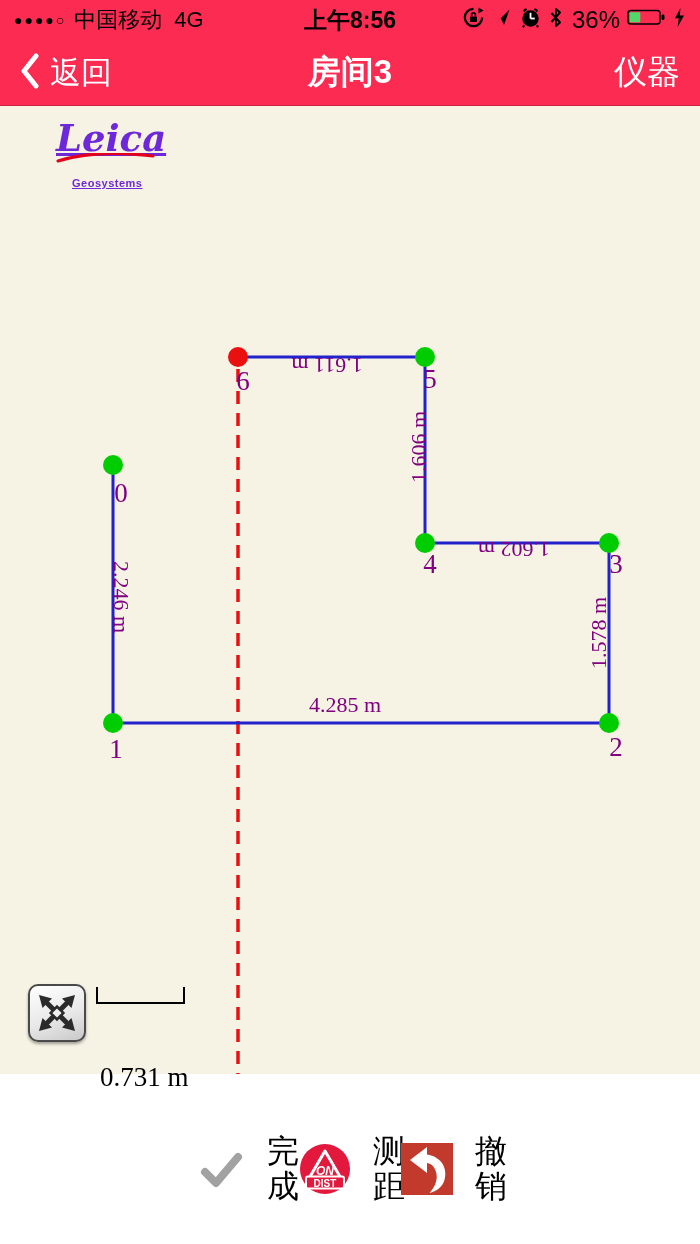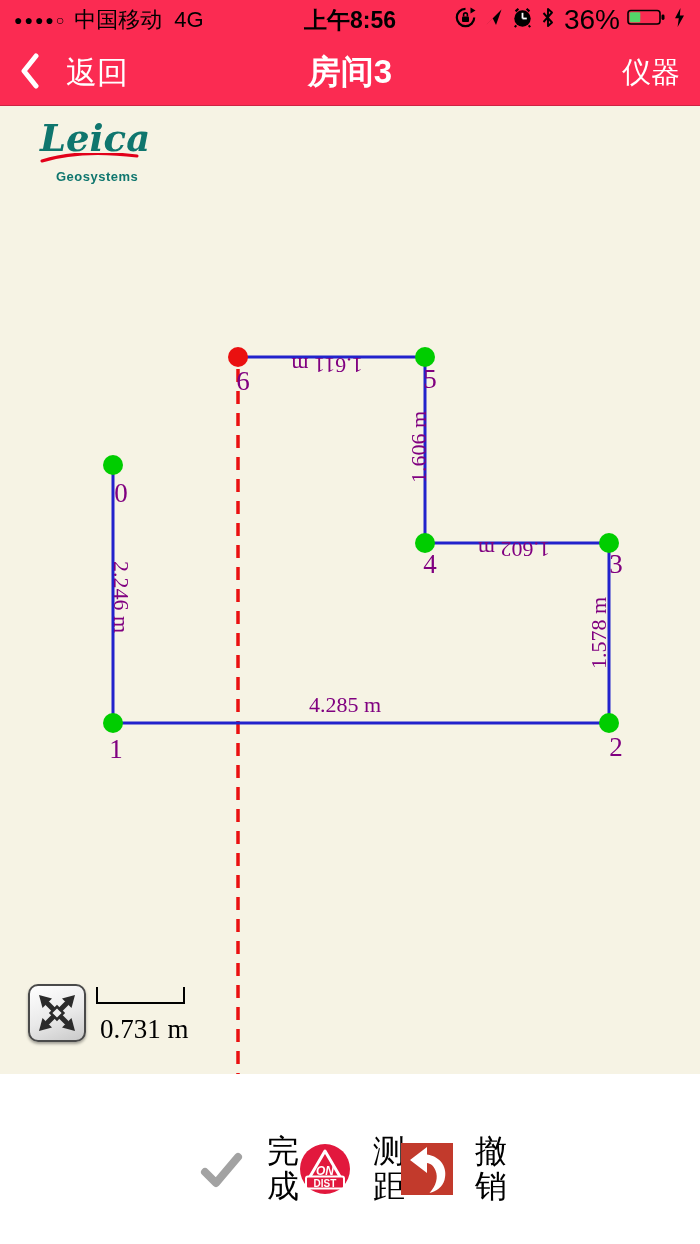--- a/index.html
+++ b/index.html
@@ -11,52 +11,52 @@
     height:40px; background:#fb2b52; color:#000;
     display:flex; align-items:center; justify-content:space-between;
     padding:0 14px; position:relative; font-size:22px;
   }
   .sb-left { display:flex; align-items:center; gap:8px; }
   .sb-dots { font-size:14px; letter-spacing:2px; }
   .sb-carrier { font-size:22px;text-align:right; }
   .sb-net { font-size:22px; margin-left:4px; }
   .sb-time { position:absolute; left:0; right:0; text-align:center; font-weight:bold; font-size:23px; }
   .sb-right { display:flex; align-items:center; gap:7px; position:relative; z-index:1; }
-  .sb-batt-pct { font-size:28px; margin-left:2px; }
+  .sb-batt-pct { font-size:24px; margin-left:2px; }
 
   
   .nav-bar {
     height:66px; background:#fb2b52; color:#fff; position:relative;
     display:flex; align-items:center; padding:0 20px;
     border-bottom:1px solid rgba(0,0,0,0.18);
   }
-  .nav-back { display:flex; align-items:center; gap:26px; cursor:pointer; }
+  .nav-back { display:flex; align-items:center; gap:10px; cursor:pointer; }
   .nav-back-label { font-size:31px; }
   .nav-title { position:absolute; left:0; right:0; text-align:center; font-size:33px; font-weight:bold; pointer-events:none; }
-  .nav-right { margin-left:auto; font-size:29px; cursor:pointer; position:relative; z-index:1; }
+  .nav-right { margin-left:auto; font-size:33px; cursor:pointer; position:relative; z-index:1; }
 
   
   .canvas { height:968px; background:#f6f3e4; position:relative; }
   .plan-svg { position:absolute; left:0; top:0; }
 
-  .logo { position:absolute; left:40px; top:14px; color:#0f766e; }
+  .logo { position:absolute; left:56px; top:14px; color:#6d28d9;text-decoration:underline; }
   .logo-main { font-family:"DejaVu Serif", "Liberation Serif", serif; font-style:italic; font-weight:bold; font-size:37px; line-height:1; }
   .logo-swash { display:block; margin-top:-4px; }
-  .logo-sub { font-size:13px; font-weight:bold; letter-spacing:0.5px; margin-left:16px; margin-top:6px; }
+  .logo-sub { font-size:11px; font-weight:bold; letter-spacing:0.5px; margin-left:16px; margin-top:14px; }
 
   .move-btn {
     position:absolute; left:28px; top:878px; width:58px; height:58px;
     border:2px solid #4a4a4a; border-radius:10px;
     background:linear-gradient(160deg,#ffffff 0%,#e9e9e9 55%,#c9c9c9 100%);
     box-shadow:0 2px 3px rgba(0,0,0,0.35);
     display:flex; align-items:center; justify-content:center; cursor:pointer;
   }
   .scale-bar { position:absolute; left:96px; top:880px; }
   .scale-label {
-    position:absolute; left:100px; top:908px;
+    position:absolute; left:100px; top:956px;
     font-family:"Liberation Serif", serif; font-size:27px; color:#000;
   }
 
   
   .toolbar {
     height:170px; background:#fff; display:flex; justify-content:center;
     align-items:flex-start; padding-top:60px; gap:0;
   }
   .tb-item { width:102px; display:flex; flex-direction:row; align-items:center; gap:22px; cursor:pointer; }
   .tb-icon { width:52px; height:52px; display:flex; align-items:center; justify-content:center; }

